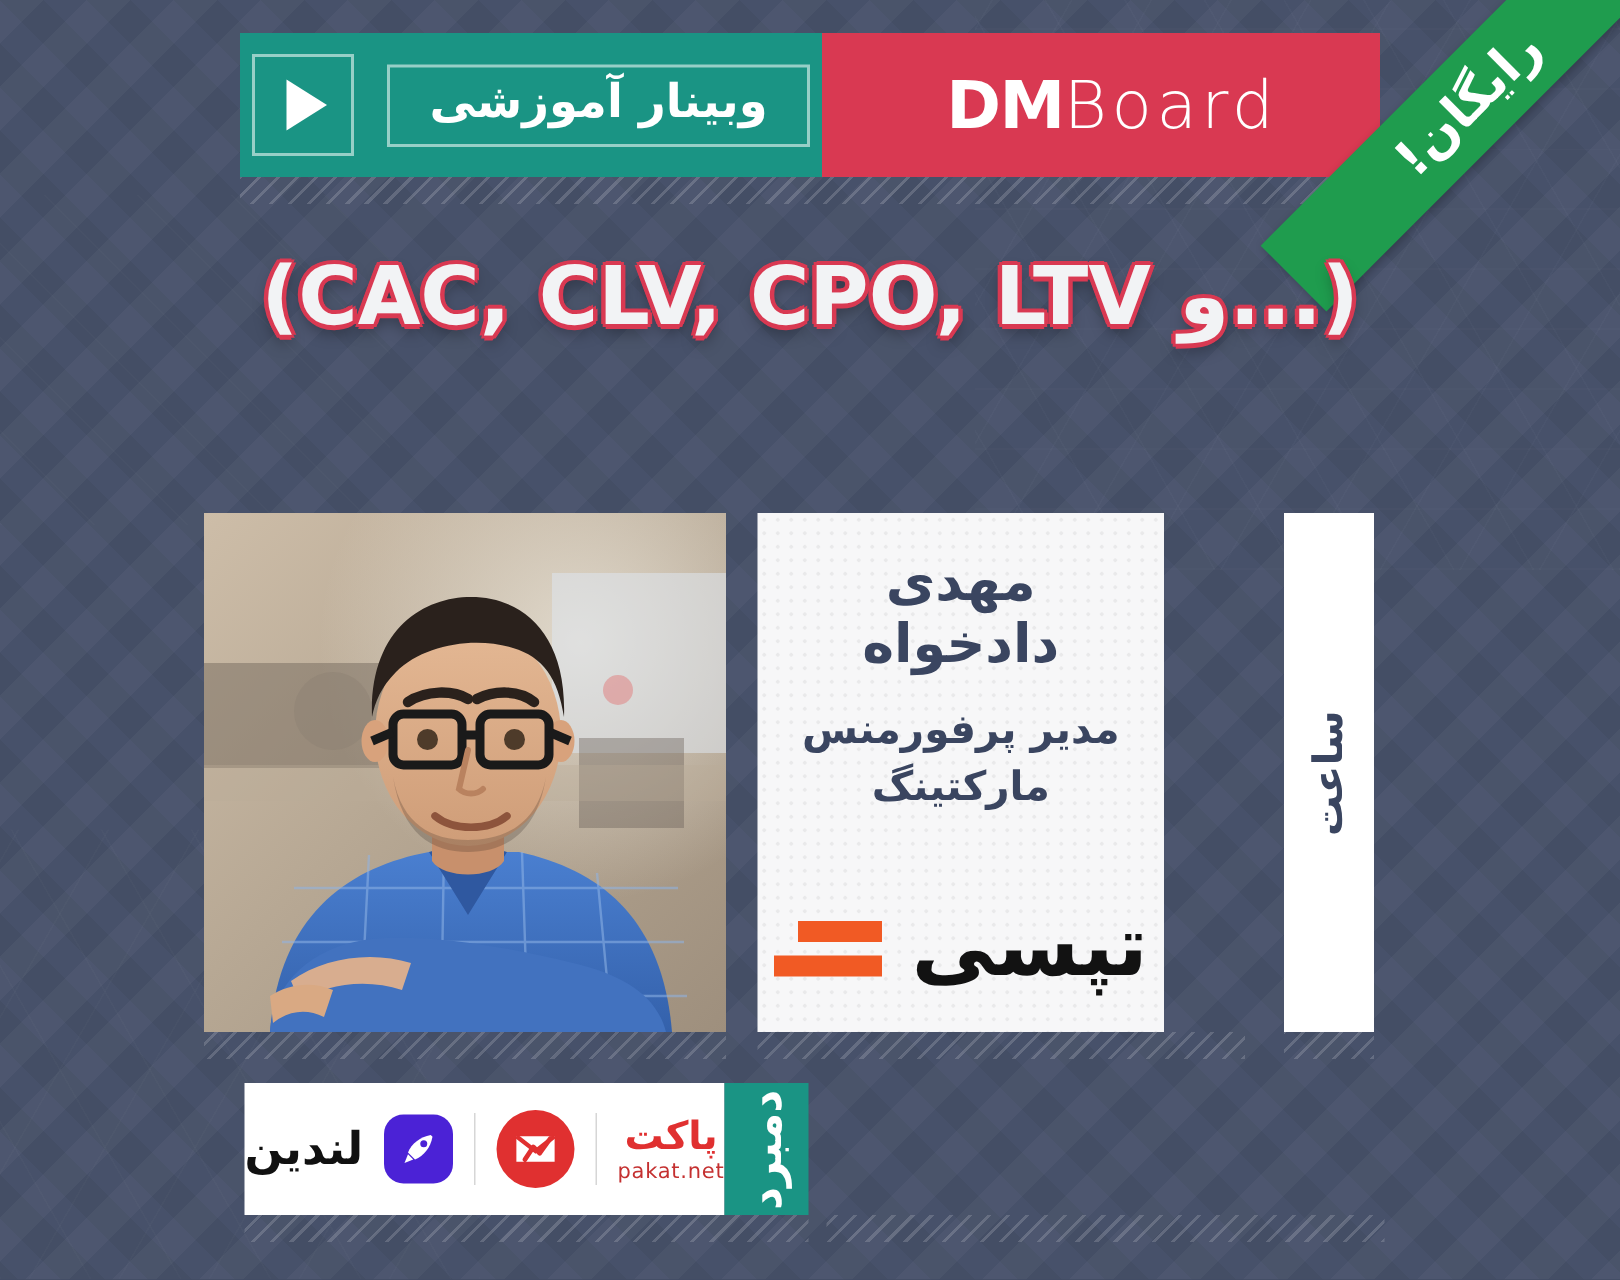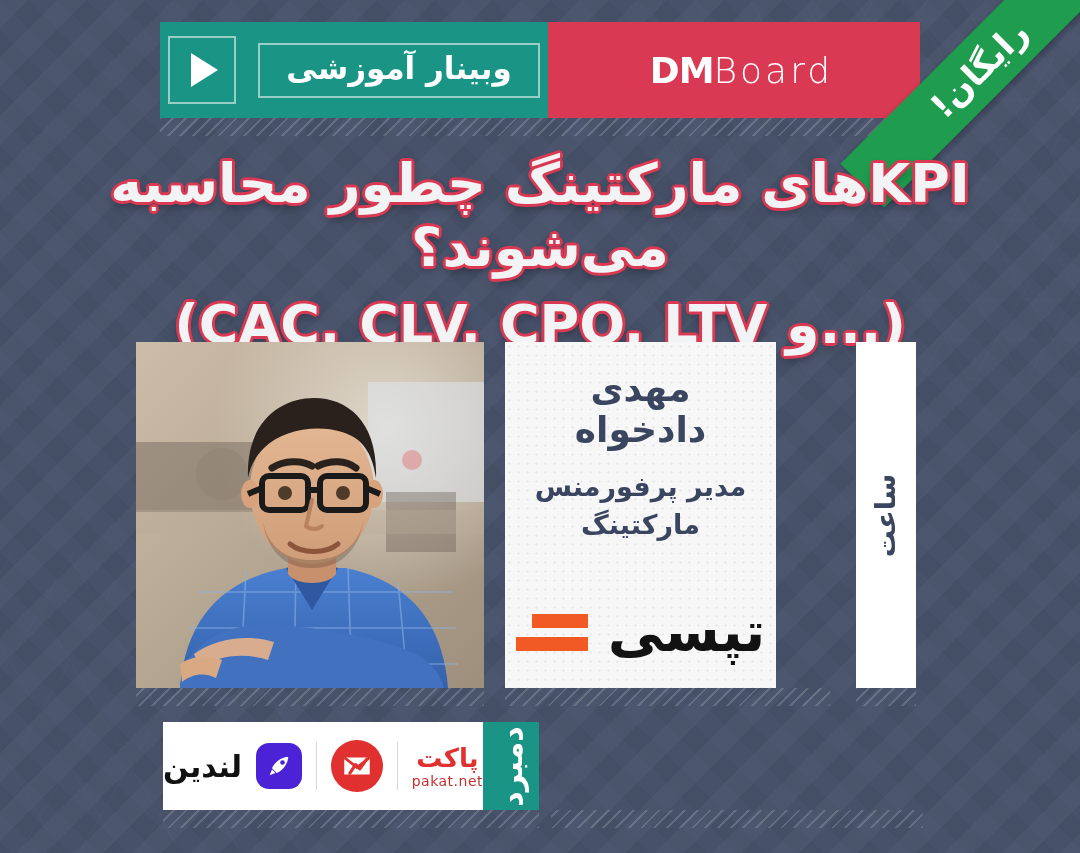--- a/index.html
+++ b/index.html
@@ -44,21 +44,21 @@
     position:absolute;
     background-image:repeating-linear-gradient(-45deg, rgba(255,255,255,.16) 0 2px, rgba(255,255,255,0) 2px 9px);
     height:18px;
   }
 
   
   .header{ position:absolute; left:160px; top:22px; display:flex; height:96px; }
   .logo-box{
     width:372px; background:#d93952; display:flex; align-items:center; justify-content:center;
   }
-  .logo-text{ color:#fff; font-size:36px; letter-spacing:1px; white-space:nowrap; direction:ltr;margin-left:19px;}
+  .logo-text{ color:#fff; font-size:44px; letter-spacing:1px; white-space:nowrap; direction:ltr;margin-left:19px;}
   .logo-text .bold{ font-weight:700; letter-spacing:-1px;}
   .logo-text .thin{ font-weight:300; letter-spacing:3px; margin-right:4px;}
   .teal-box{
     width:388px; background:#1a9484; display:flex; align-items:center; justify-content:center; gap:22px;
     direction:rtl;
     text-align:right;
   }
   .teal-label{
     border:2px solid rgba(255,255,255,.55);
     color:#fff; font-size:31px; font-weight:700;
@@ -191,21 +191,20 @@
       </div>
     </div>
 
   </div>
 
   <div class="ribbon">
     <span>رایگان!</span>
   </div>
 
   <div class="title">
-    <span class="l1">KPIهای مارکتینگ چطور محاسبه می‌شوند؟</span>
     <span class="l2">(CAC, CLV, CPO, LTV و...)</span>
   </div>
 
   <div class="hatch hatch-photo"></div>
   <div class="photo">
     <svg viewBox="0 0 348 346" preserveAspectRatio="xMidYMid slice" aria-hidden="true">
       <defs>
         <linearGradient id="bgOffice" x1="0" y1="0" x2="1" y2="1">
           <stop offset="0%" stop-color="#cdbda8"></stop>
           <stop offset="45%" stop-color="#b7a894"></stop>

